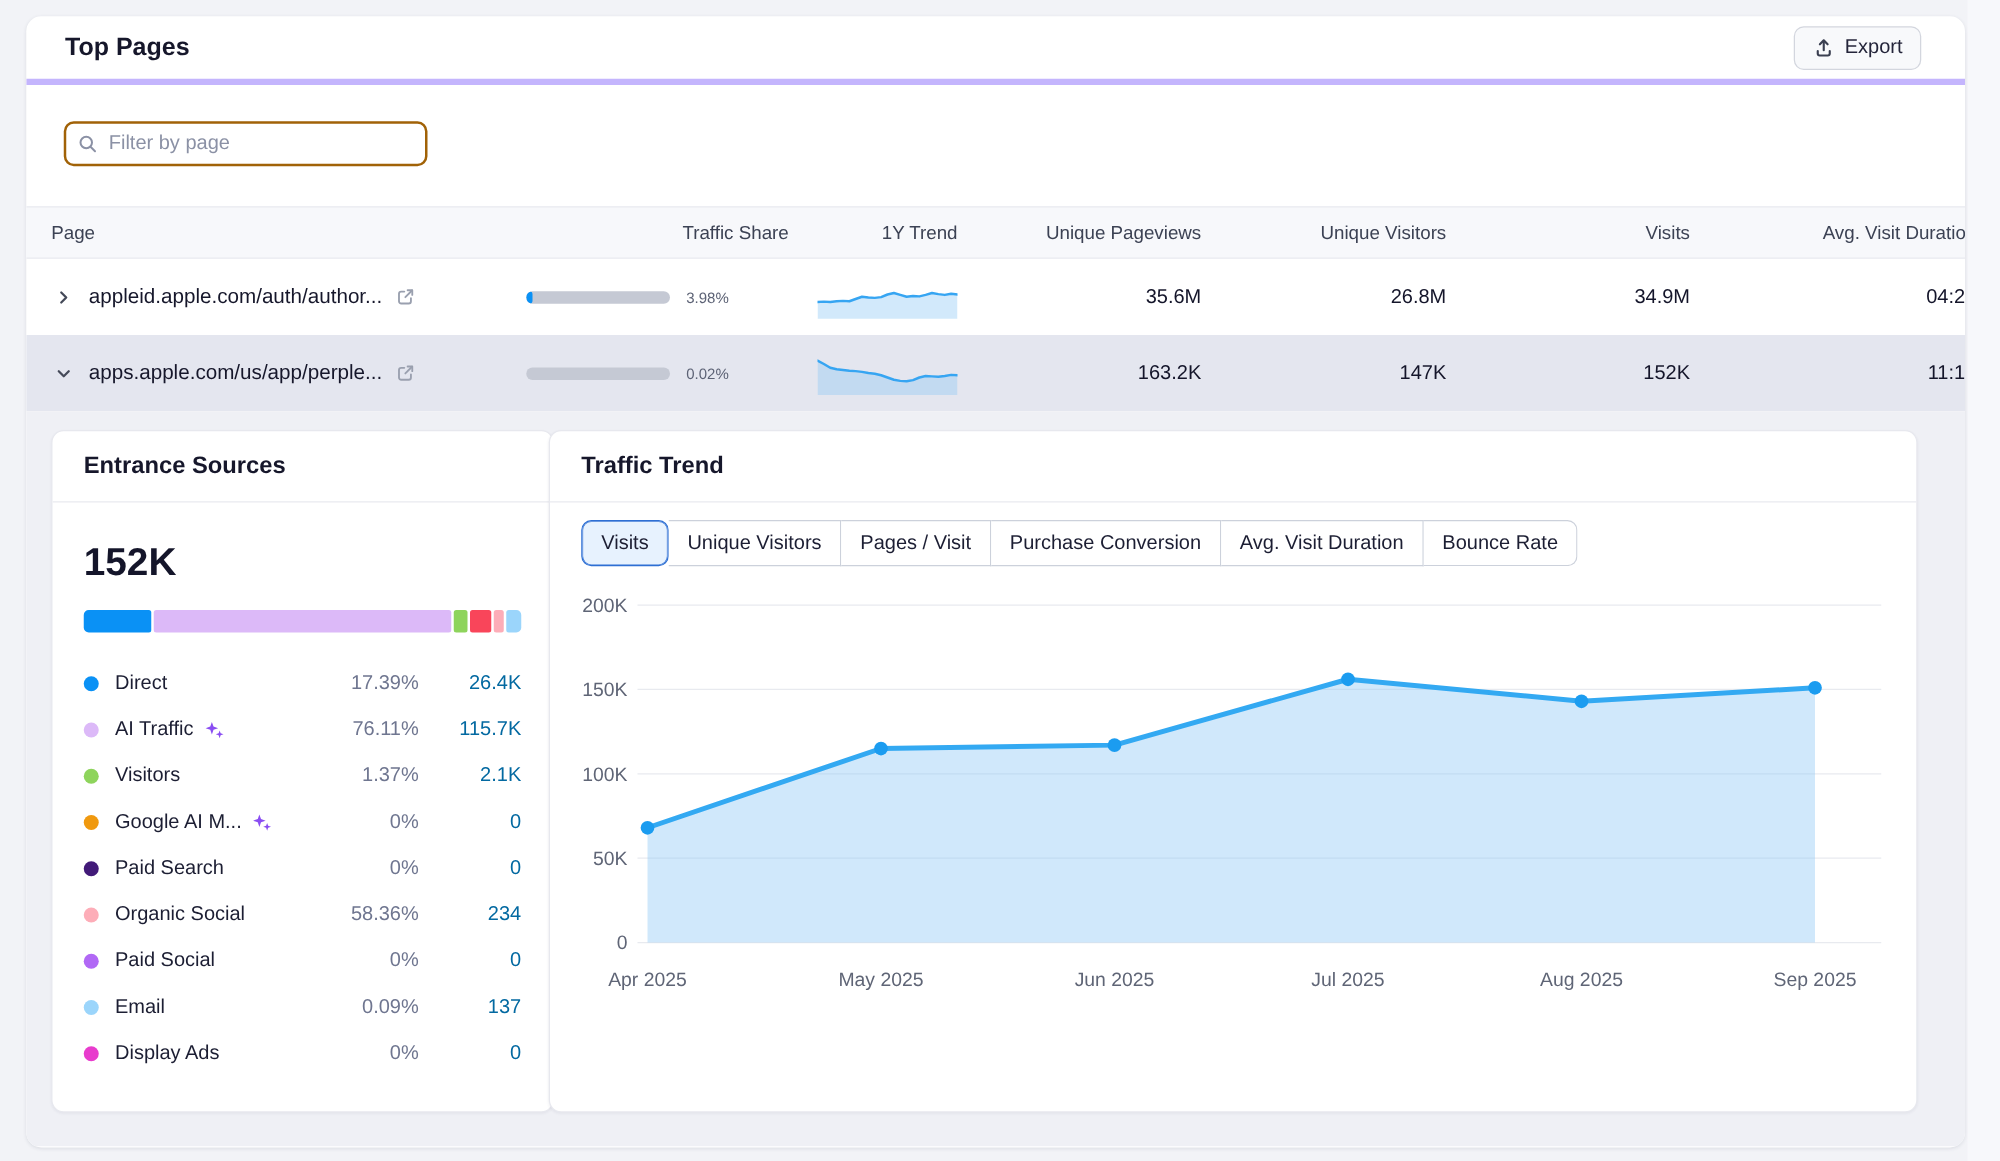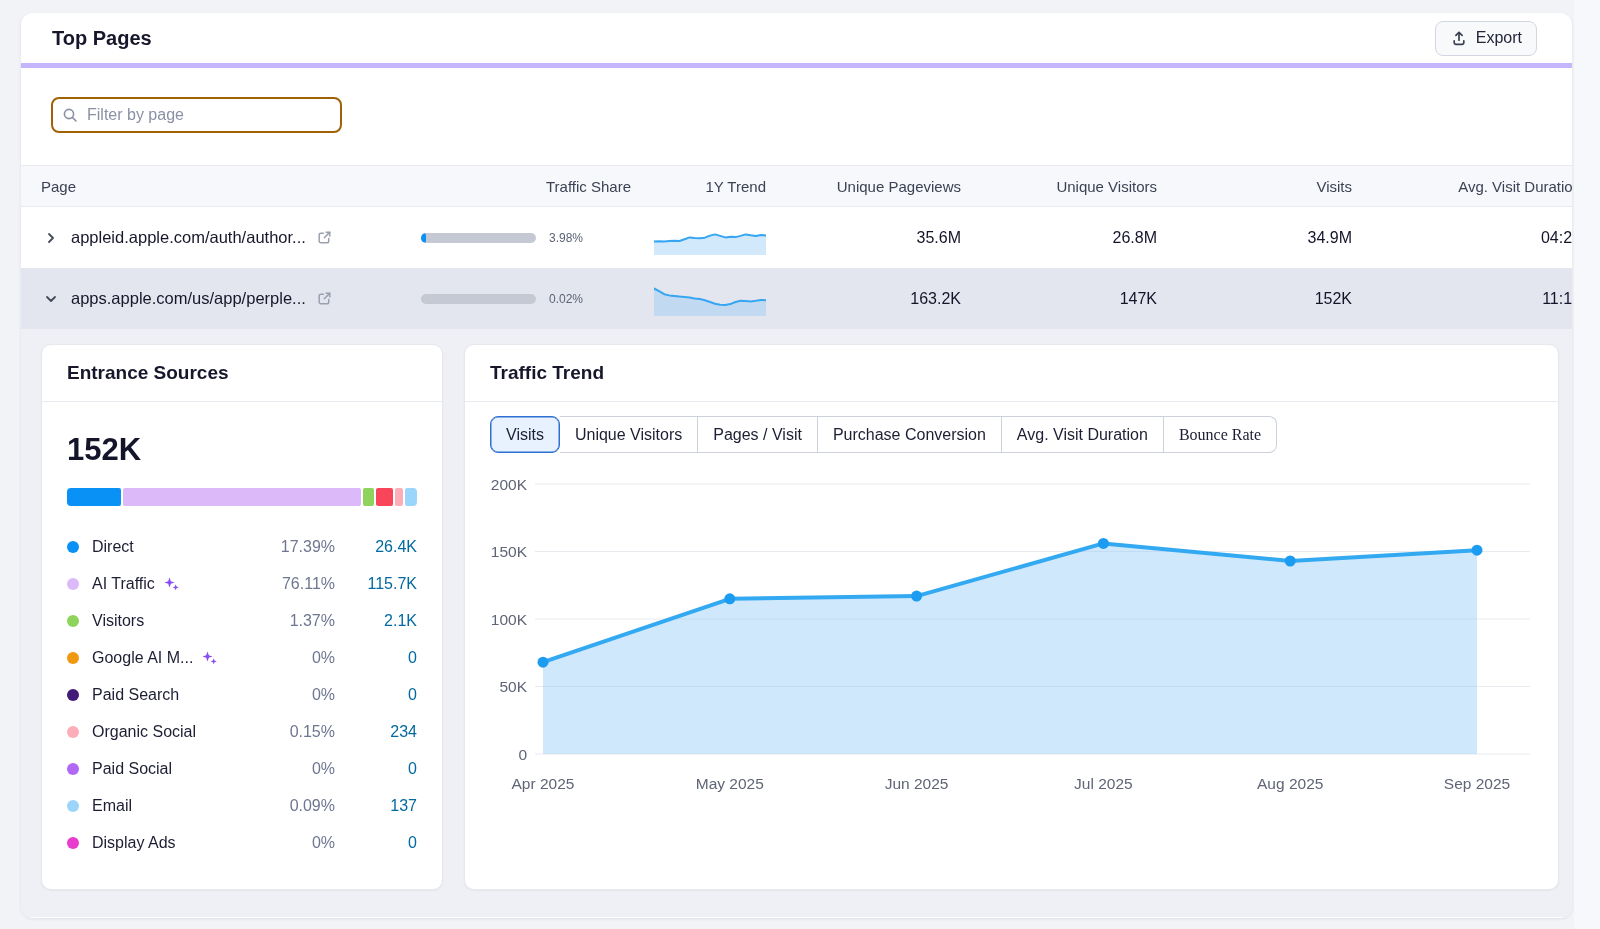--- a/index.html
+++ b/index.html
@@ -37,42 +37,42 @@
   .pct-txt { color:#5c6275; font-size:12px; }
   .trend-cell { display:flex; justify-content:flex-end; }
   .cell.num { font-size:16px; color:#14152a; }
 
   .expanded { height:588px; background:#eff0f5; position:relative; }
   .panel { position:absolute; top:15px; background:#fff; border:1px solid #e7e8ee; border-radius:10px;
            box-shadow:0 1px 2px rgba(40,45,70,.05); overflow:hidden; }
   .panel-header { height:57px; display:flex; align-items:center; padding-left:25px; border-bottom:1px solid #e9eaf0; }
   .panel-title { font-size:19px; font-weight:bold; color:#16172b; }
   .es-panel { left:20px; width:402px; height:546px; }
-  .tt-panel { left:443px; width:1095px; height:546px; }
+  .tt-panel { left:418px; width:1095px; height:546px; }
 
   .es-content { padding:22px 25px 0 25px; }
   .es-total { font-size:31px; font-weight:bold; color:#14152a; margin-top:8px; }
   .es-bar { display:flex; gap:2px; height:18px; margin-top:20px; }
   .es-seg { height:100%; border-radius:2px; }
   .es-seg:first-child { border-radius:4px 2px 2px 4px; }
   .es-seg:last-child { border-radius:2px 4px 4px 2px; }
   .es-legend { margin-top:22px; }
   .legend-row { display:flex; align-items:center; height:37px; }
   .dot { width:12px; height:12px; border-radius:50%; margin-right:13px; flex:0 0 auto; }
   .legend-label { font-size:16px; color:#1c1e33; white-space:nowrap; }
   .legend-ai { margin-left:8px; display:flex; }
   .legend-pct { margin-left:auto; width:78px; text-align:right; font-size:16px; color:#6f7690; }
   .legend-val { width:82px; text-align:right; font-size:16px; color:#0369a1; }
 
   .tt-content { padding:14px 20px 0 20px; }
   .tabs { display:inline-flex; margin-left:5px; }
   .tab { height:37px; display:flex; align-items:center; padding:0 15px; font-size:16px; color:#1c1e33;
          background:#fff; border:1px solid #ccd1db; border-left:none; cursor:pointer; font-family:inherit; white-space:nowrap; }
   .tab:first-child { border-left:1px solid #ccd1db; border-radius:8px 0 0 8px; }
-  .tab:last-child { border-radius:0 8px 8px 0;font-family:Liberation Serif, serif; }
+  .tab:last-child { border-radius:0 8px 8px 0; }
   .tab.sel { background:#e7f2fe; border:1px solid #2e6fd3; border-radius:8px; box-shadow:inset 0 0 0 .5px #2e6fd3; }
   #trend-chart { margin-top:16px; display:block; }
 </style>
 </head>
 <body>
 
 <div class="right-strip"></div>
 
 <div class="card">
 
@@ -231,21 +231,21 @@
             </div>
             <div class="legend-row">
               <span class="dot" style="background:#421a78"></span>
               <span class="legend-label">Paid Search</span>
               <span class="legend-pct">0%</span>
               <span class="legend-val">0</span>
             </div>
             <div class="legend-row">
               <span class="dot" style="background:#fdadb8"></span>
               <span class="legend-label">Organic Social</span>
-              <span class="legend-pct">0.15%</span>
+              <span class="legend-pct">58.36%</span>
               <span class="legend-val">234</span>
             </div>
             <div class="legend-row">
               <span class="dot" style="background:#b168f5"></span>
               <span class="legend-label">Paid Social</span>
               <span class="legend-pct">0%</span>
               <span class="legend-val">0</span>
             </div>
             <div class="legend-row">
               <span class="dot" style="background:#9bd5fb"></span>

